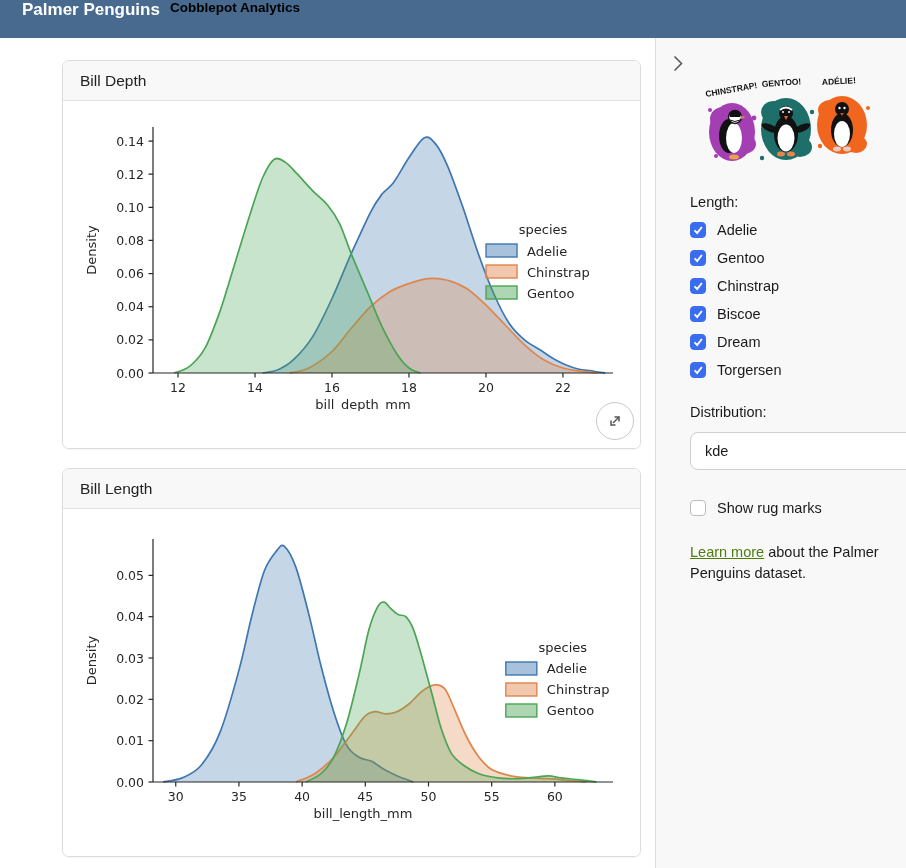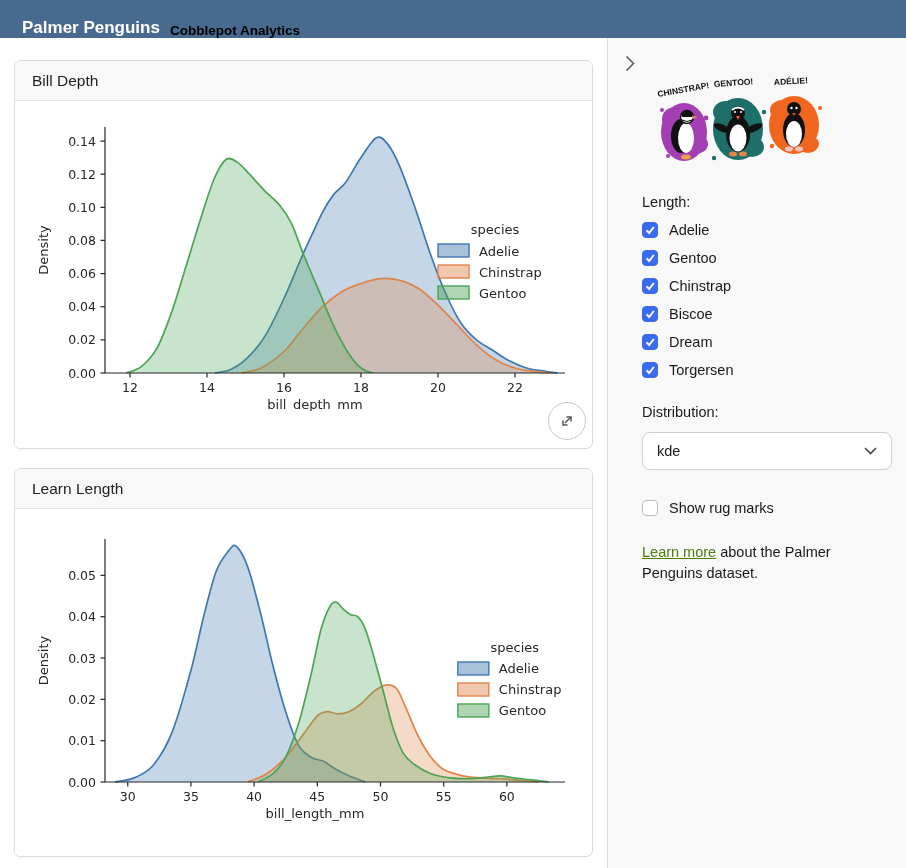--- a/index.html
+++ b/index.html
@@ -1,21 +1,21 @@
 <!DOCTYPE html>
 <html><head>
 <meta charset="utf-8">
 <style>
   * { margin:0; padding:0; box-sizing:border-box; }
   html,body { width:906px; height:868px; background:#fff; overflow:hidden;
     font-family:"Liberation Sans", sans-serif; color:#1a1a1a; }
-  .appbar { height:38px; background:#486a8e; display:flex; align-items:flex-end; padding:0 22px; gap:10px; }
+  .appbar { height:38px; background:#486a8e; display:flex; align-items:flex-start; padding:0 22px; gap:10px; }
   .appbar .title { color:#fff; font-size:17px; font-weight:bold; }
   .appbar .subtitle { color:#000000; font-size:13.5px; font-weight:bold; }
-  .layout { display:flex; height:830px; }
+  .layout { display:flex; height:830px;padding-left:48px; }
   .main { width:607px; padding:22px 14px 14px 14px; background:#fff; }
   .card { width:579px; border:1px solid #dcdcdc; border-radius:7px; background:#fff;
     box-shadow:0 1px 2px rgba(0,0,0,.04); overflow:hidden; }
   .card + .card { margin-top:19px; }
   .card-header { height:40px; background:#f8f8f8; border-bottom:1px solid #e3e3e3;
     display:flex; align-items:center; padding:0 17px; font-size:15.5px; color:#222; }
   .card-body { position:relative; height:347px; background:#fff; }
   .chart-svg { display:block; }
   .expand-btn { position:absolute; right:6px; bottom:8px; width:38px; height:38px; border-radius:50%;
     background:#fff; border:1px solid #c9c9c9; display:flex; align-items:center; justify-content:center; cursor:pointer; }
@@ -108,21 +108,21 @@
             <path d="M8 12 L14 6" stroke="#555" stroke-width="1.5" fill="none"></path>
             <path d="M9.5 6 H14 V10.5" stroke="#555" stroke-width="1.5" fill="none"></path>
             <path d="M6 9.5 V14 H10.5" stroke="#555" stroke-width="1.5" fill="none"></path>
           </svg>
         </div>
       </div>
     </div>
 
     <div class="card">
       <div class="card-header">
-        <span>Learn Length</span>
+        <span>Bill Length</span>
       </div>
       <div class="card-body">
         <svg class="chart-svg" width="577" height="312" viewBox="0 0 577 312">
             <path d="M 100.10989010989012 273 C 103.3 272.3 112.7 271.6 119.1 268.9 C 125.4 266.1 131.7 264.0 138.0 256.5 C 144.3 248.9 150.7 239.3 157.0 223.4 C 163.3 207.6 170.7 180.7 175.9 161.4 C 181.2 142.1 184.4 124.2 188.6 107.7 C 192.8 91.2 197.0 73.3 201.2 62.2 C 205.4 51.2 210.5 45.7 213.8 41.6 C 217.2 37.4 218.3 34.7 221.4 37.4 C 224.6 40.2 228.8 47.1 232.8 58.1 C 236.8 69.1 241.2 87.0 245.4 103.6 C 249.7 120.1 253.9 140.8 258.1 157.3 C 262.3 173.8 266.5 189.7 270.7 202.7 C 274.9 215.8 279.1 228.2 283.4 235.8 C 287.6 243.4 291.8 245.4 296.0 248.2 C 300.2 251.0 304.4 250.3 308.6 252.3 C 312.8 254.4 317.1 258.2 321.3 260.6 C 325.5 263.0 329.1 264.7 333.9 266.8 C 338.7 268.9 347.6 272.0 350.3 273.0 L 350.3 273 L 100.1 273 Z" fill="#3f77af" fill-opacity="0.3" stroke="none"></path>
             <path d="M 100.10989010989012 273 C 103.3 272.3 112.7 271.6 119.1 268.9 C 125.4 266.1 131.7 264.0 138.0 256.5 C 144.3 248.9 150.7 239.3 157.0 223.4 C 163.3 207.6 170.7 180.7 175.9 161.4 C 181.2 142.1 184.4 124.2 188.6 107.7 C 192.8 91.2 197.0 73.3 201.2 62.2 C 205.4 51.2 210.5 45.7 213.8 41.6 C 217.2 37.4 218.3 34.7 221.4 37.4 C 224.6 40.2 228.8 47.1 232.8 58.1 C 236.8 69.1 241.2 87.0 245.4 103.6 C 249.7 120.1 253.9 140.8 258.1 157.3 C 262.3 173.8 266.5 189.7 270.7 202.7 C 274.9 215.8 279.1 228.2 283.4 235.8 C 287.6 243.4 291.8 245.4 296.0 248.2 C 300.2 251.0 304.4 250.3 308.6 252.3 C 312.8 254.4 317.1 258.2 321.3 260.6 C 325.5 263.0 329.1 264.7 333.9 266.8 C 338.7 268.9 347.6 272.0 350.3 273.0" fill="none" stroke="#3f77af" stroke-width="1.7" stroke-linejoin="round"></path>
             <path d="M 232.80219780219787 273 C 236.0 271.6 245.4 268.9 251.8 264.7 C 258.1 260.6 264.4 255.1 270.7 248.2 C 277.0 241.3 284.4 230.3 289.7 223.4 C 294.9 216.5 298.5 210.3 302.3 206.9 C 306.1 203.4 309.0 203.1 312.4 202.7 C 315.8 202.4 318.9 204.8 322.5 204.8 C 326.1 204.8 329.9 204.5 333.9 202.7 C 337.9 201.0 342.3 197.9 346.5 194.5 C 350.8 191.0 355.0 185.2 359.2 182.1 C 363.4 179.0 368.0 176.2 371.8 175.9 C 375.6 175.5 378.8 176.2 381.9 180.0 C 385.1 183.8 387.2 190.7 390.8 198.6 C 394.3 206.5 399.2 219.3 403.4 227.5 C 407.6 235.8 411.8 242.7 416.0 248.2 C 420.3 253.7 423.4 257.5 428.7 260.6 C 433.9 263.7 441.3 265.4 447.6 266.8 C 454.0 268.2 460.3 268.4 466.6 268.9 C 472.9 269.3 479.2 269.3 485.5 269.7 C 491.9 270.1 498.2 270.8 504.5 271.3 C 510.8 271.9 520.3 272.7 523.5 273.0 L 523.5 273 L 232.8 273 Z" fill="#e0854a" fill-opacity="0.3" stroke="none"></path>
             <path d="M 232.80219780219787 273 C 236.0 271.6 245.4 268.9 251.8 264.7 C 258.1 260.6 264.4 255.1 270.7 248.2 C 277.0 241.3 284.4 230.3 289.7 223.4 C 294.9 216.5 298.5 210.3 302.3 206.9 C 306.1 203.4 309.0 203.1 312.4 202.7 C 315.8 202.4 318.9 204.8 322.5 204.8 C 326.1 204.8 329.9 204.5 333.9 202.7 C 337.9 201.0 342.3 197.9 346.5 194.5 C 350.8 191.0 355.0 185.2 359.2 182.1 C 363.4 179.0 368.0 176.2 371.8 175.9 C 375.6 175.5 378.8 176.2 381.9 180.0 C 385.1 183.8 387.2 190.7 390.8 198.6 C 394.3 206.5 399.2 219.3 403.4 227.5 C 407.6 235.8 411.8 242.7 416.0 248.2 C 420.3 253.7 423.4 257.5 428.7 260.6 C 433.9 263.7 441.3 265.4 447.6 266.8 C 454.0 268.2 460.3 268.4 466.6 268.9 C 472.9 269.3 479.2 269.3 485.5 269.7 C 491.9 270.1 498.2 270.8 504.5 271.3 C 510.8 271.9 520.3 272.7 523.5 273.0" fill="none" stroke="#e0854a" stroke-width="1.7" stroke-linejoin="round"></path>
             <path d="M 242.91208791208794 273 C 245.4 271.6 253.4 268.9 258.1 264.7 C 262.7 260.6 266.5 256.5 270.7 248.2 C 274.9 239.9 279.1 228.9 283.4 215.1 C 287.6 201.4 292.2 181.4 296.0 165.6 C 299.8 149.7 302.9 131.5 306.1 120.1 C 309.3 108.7 312.4 101.8 314.9 97.4 C 317.5 92.9 319.2 92.9 321.3 93.2 C 323.4 93.6 325.3 97.4 327.6 99.4 C 329.9 101.5 332.6 104.3 335.2 105.6 C 337.7 107.0 340.2 105.3 342.7 107.7 C 345.3 110.1 347.6 113.2 350.3 120.1 C 353.1 127.0 356.0 138.0 359.2 149.0 C 362.3 160.0 366.1 174.5 369.3 186.2 C 372.4 197.9 375.0 209.6 378.1 219.3 C 381.3 228.9 384.5 237.9 388.2 244.1 C 392.0 250.3 396.2 253.0 400.9 256.5 C 405.5 259.9 410.4 262.7 416.0 264.7 C 421.7 266.8 428.7 268.0 435.0 268.9 C 441.3 269.7 447.6 269.8 454.0 269.7 C 460.3 269.6 467.6 268.5 472.9 268.0 C 478.2 267.6 481.3 266.7 485.5 266.8 C 489.8 266.9 492.9 268.2 498.2 268.9 C 503.5 269.6 511.2 270.2 517.1 270.9 C 523.0 271.6 530.8 272.7 533.6 273.0 L 533.6 273 L 242.9 273 Z" fill="#4ca455" fill-opacity="0.3" stroke="none"></path>
             <path d="M 242.91208791208794 273 C 245.4 271.6 253.4 268.9 258.1 264.7 C 262.7 260.6 266.5 256.5 270.7 248.2 C 274.9 239.9 279.1 228.9 283.4 215.1 C 287.6 201.4 292.2 181.4 296.0 165.6 C 299.8 149.7 302.9 131.5 306.1 120.1 C 309.3 108.7 312.4 101.8 314.9 97.4 C 317.5 92.9 319.2 92.9 321.3 93.2 C 323.4 93.6 325.3 97.4 327.6 99.4 C 329.9 101.5 332.6 104.3 335.2 105.6 C 337.7 107.0 340.2 105.3 342.7 107.7 C 345.3 110.1 347.6 113.2 350.3 120.1 C 353.1 127.0 356.0 138.0 359.2 149.0 C 362.3 160.0 366.1 174.5 369.3 186.2 C 372.4 197.9 375.0 209.6 378.1 219.3 C 381.3 228.9 384.5 237.9 388.2 244.1 C 392.0 250.3 396.2 253.0 400.9 256.5 C 405.5 259.9 410.4 262.7 416.0 264.7 C 421.7 266.8 428.7 268.0 435.0 268.9 C 441.3 269.7 447.6 269.8 454.0 269.7 C 460.3 269.6 467.6 268.5 472.9 268.0 C 478.2 267.6 481.3 266.7 485.5 266.8 C 489.8 266.9 492.9 268.2 498.2 268.9 C 503.5 269.6 511.2 270.2 517.1 270.9 C 523.0 271.6 530.8 272.7 533.6 273.0" fill="none" stroke="#4ca455" stroke-width="1.7" stroke-linejoin="round"></path>
             <line x1="90" y1="30" x2="90" y2="273" stroke="#262626" stroke-width="1.2"></line>

